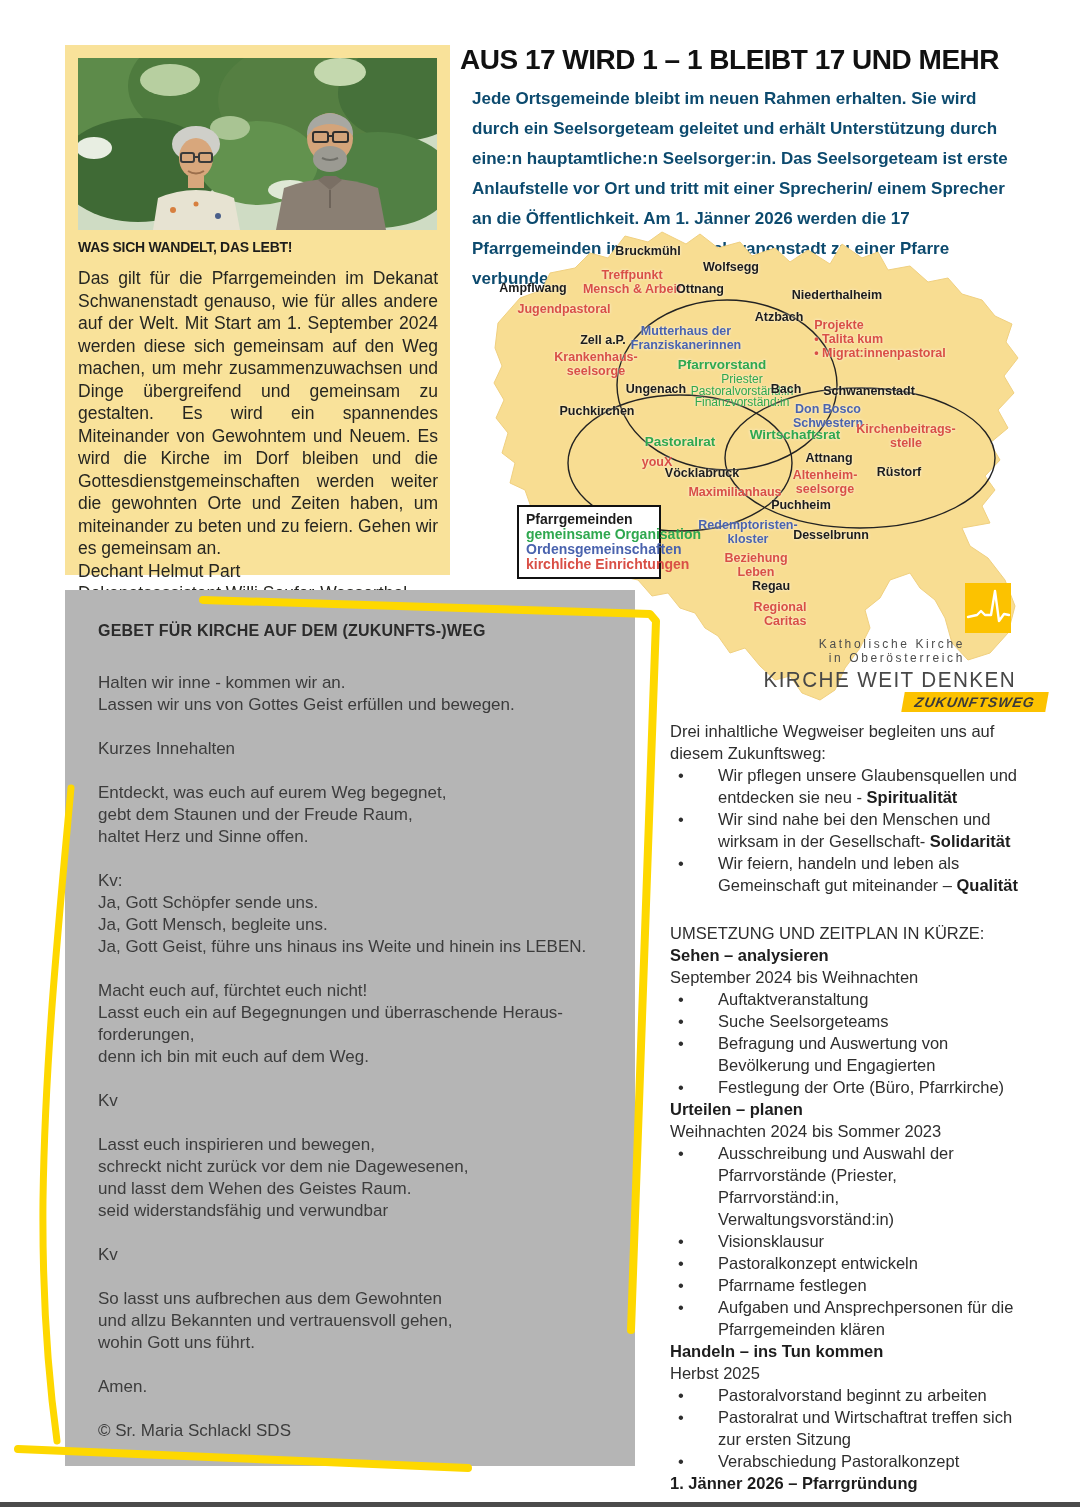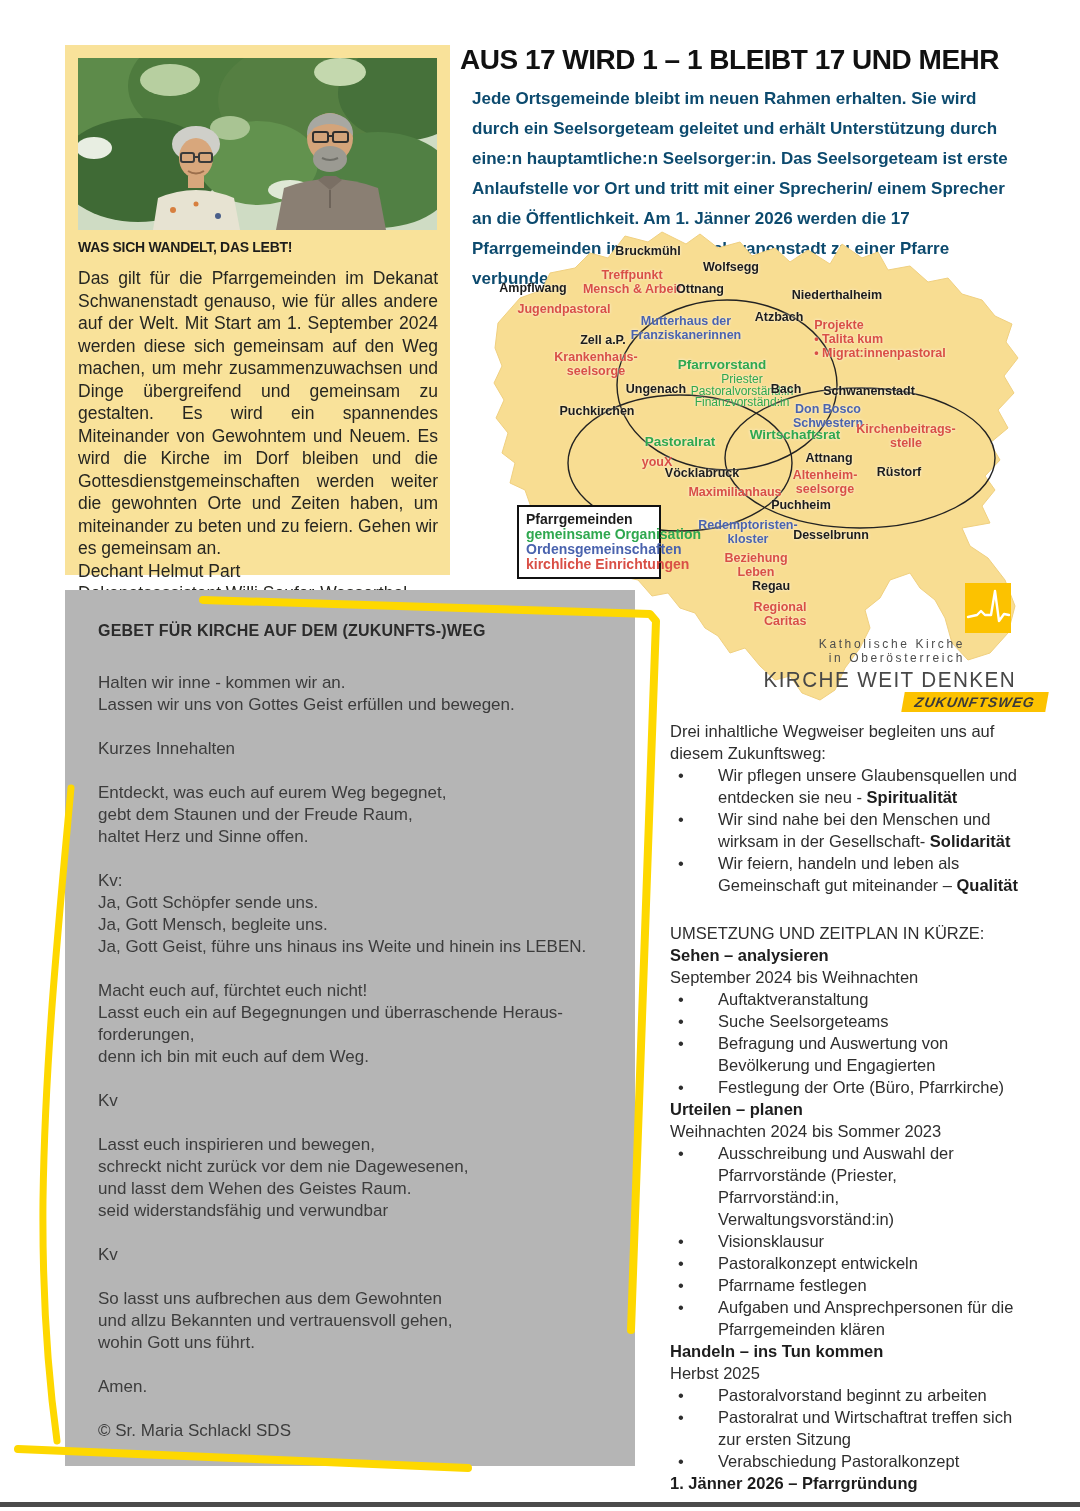--- a/index.html
+++ b/index.html
@@ -146,21 +146,21 @@
     </svg>
     <div id="map-labels">
         <div class="map-label black" style="left: 158px; top: 16px;">Bruckmühl</div>
         <div class="map-label black" style="left: 241px; top: 32px;">Wolfsegg</div>
         <div class="map-label black" style="left: 43px; top: 53px;">Ampflwang</div>
         <div class="map-label red" style="left: 142px; top: 40px;">Treffpunkt
 Mensch &amp; Arbeit</div>
         <div class="map-label black" style="left: 210px; top: 54px;">Ottnang</div>
         <div class="map-label black" style="left: 347px; top: 60px;">Niederthalheim</div>
         <div class="map-label red" style="left: 74px; top: 74px;">Jugendpastoral</div>
-        <div class="map-label blue" style="left: 196px; top: 86px;">Mutterhaus der
+        <div class="map-label blue" style="left: 196px; top: 96px;">Mutterhaus der
 Franziskanerinnen</div>
         <div class="map-label black" style="left: 289px; top: 82px;">Atzbach</div>
         <div class="map-label black" style="left: 113px; top: 105px;">Zell a.P.</div>
         <div class="map-label red left" style="left: 390px; top: 90px;">Projekte
 •   Talita kum
 •   Migrat:innenpastoral</div>
         <div class="map-label red" style="left: 106px; top: 122px;">Krankenhaus-
 seelsorge</div>
         <div class="map-label green lg" style="left: 232px; top: 130px;">Pfarrvorstand</div>
         <div class="map-label green sm" style="left: 232px; top: 146px;">Priester

